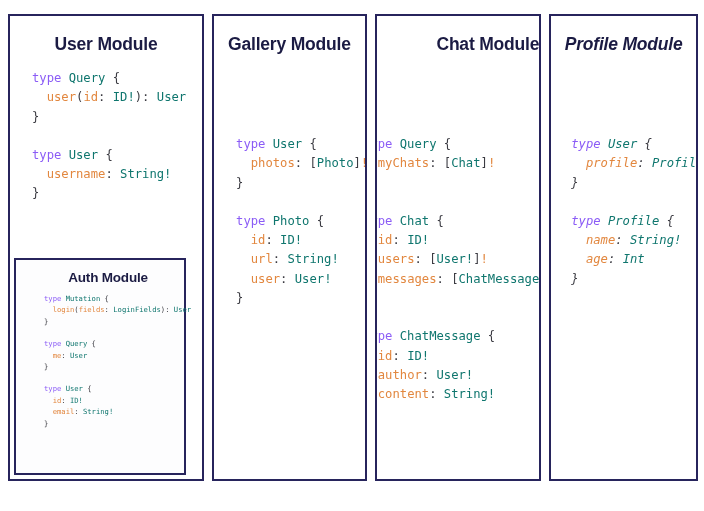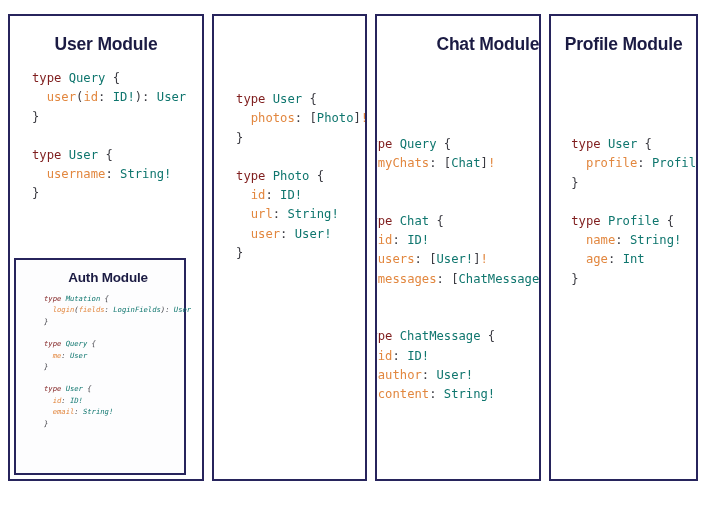--- a/index.html
+++ b/index.html
@@ -36,21 +36,21 @@
     background: #ffffff;
     box-sizing: border-box;
     display: flex;
     flex-direction: column;
     position: relative;
     overflow: hidden;
   }
   .panel-user     { width: 199px; }
   .panel-gallery  { width: 157px; }
   .panel-chat     { width: 169px; align-items: flex-end; }
-  .panel-profile  { width: 151px; }
+  .panel-profile  { width: 151px; font-style: italic; }
 
   .panel-title {
     text-align: center;
     font-weight: bold;
     color: #1b1b43;
     letter-spacing: -0.2px;
   }
   .panel-title.lg {
     font-size: 17.5px;
     margin-top: 18px;
@@ -69,21 +69,21 @@
   }
   .code.big {
     font-size: 12.2px;
     line-height: 19.3px;
   }
   .code.small {
     font-size: 7.2px;
     line-height: 11.4px;
   }
 
-  .kw   { color: #7f1d1d; }
+  .kw   { color: #8b5cf6; }
   .typ  { color: #0f766e; }
   .fld  { color: #e2873f; }
   .pun  { color: #3b3b42; }
 
   .code-block { margin: 0; }
 
   
   .body-user    { padding: 8px 0 0 22px; }
   .body-gallery { padding: 74px 0 0 22px; }
   .body-chat    { padding: 74px 0 0 12px; }
@@ -92,21 +92,21 @@
   .auth-panel {
     margin: auto 16px 4px 4px;
     border: 2px solid #27245c;
     background: #fdfdfe;
     box-sizing: border-box;
     height: 217px;
     display: flex;
     flex-direction: column;
     padding-left: 16px;
   }
-  .auth-body { padding: 4px 0 0 12px; font-style: italic; }
+  .auth-body { padding: 4px 0 0 12px; }
 
   .spacer-gap { height: 19px; }
   .spacer-gap-sm { height: 11px; }
 </style>
 </head>
 <body>
 
 <div class="board">
   <div class="columns">
 
@@ -114,20 +114,21 @@
       <div class="panel-title lg">User Module</div>
       <div class="code big body-user"><div class="code-block"><div><span class="kw">type </span><span class="typ">Query</span><span class="pun"> {</span></div><div><span class="pun">  </span><span class="fld">user</span><span class="pun">(</span><span class="fld">id</span><span class="pun">: </span><span class="typ">ID!</span><span class="pun">): </span><span class="typ">User</span></div><div><span class="pun">}</span></div></div><div class="spacer-gap"></div><div class="code-block"><div><span class="kw">type </span><span class="typ">User</span><span class="pun"> {</span></div><div><span class="pun">  </span><span class="fld">username</span><span class="pun">: </span><span class="typ">String!</span></div><div><span class="pun">}</span></div></div></div>
 
       <div class="auth-panel">
         <div class="panel-title sm">Auth Module</div>
         <div class="code small auth-body"><div class="code-block"><div><span class="kw">type </span><span class="typ">Mutation</span><span class="pun"> {</span></div><div><span class="pun">  </span><span class="fld">login</span><span class="pun">(</span><span class="fld">fields</span><span class="pun">: </span><span class="typ">LoginFields</span><span class="pun">): </span><span class="typ">User</span></div><div><span class="pun">}</span></div></div><div class="spacer-gap-sm"></div><div class="code-block"><div><span class="kw">type </span><span class="typ">Query</span><span class="pun"> {</span></div><div><span class="pun">  </span><span class="fld">me</span><span class="pun">: </span><span class="typ">User</span></div><div><span class="pun">}</span></div></div><div class="spacer-gap-sm"></div><div class="code-block"><div><span class="kw">type </span><span class="typ">User</span><span class="pun"> {</span></div><div><span class="pun">  </span><span class="fld">id</span><span class="pun">: </span><span class="typ">ID!</span></div><div><span class="pun">  </span><span class="fld">email</span><span class="pun">: </span><span class="typ">String!</span></div><div><span class="pun">}</span></div></div></div>
       </div>
     </div>
 
     <div class="panel panel-gallery">
+      <div class="panel-title lg">Gallery Module</div>
       <div class="code big body-gallery"><div class="code-block"><div><span class="kw">type </span><span class="typ">User</span><span class="pun"> {</span></div><div><span class="pun">  </span><span class="fld">photos</span><span class="pun">: </span><span class="pun">[</span><span class="typ">Photo</span><span class="pun">]</span><span class="fld">!</span></div><div><span class="pun">}</span></div></div><div class="spacer-gap"></div><div class="code-block"><div><span class="kw">type </span><span class="typ">Photo</span><span class="pun"> {</span></div><div><span class="pun">  </span><span class="fld">id</span><span class="pun">: </span><span class="typ">ID!</span></div><div><span class="pun">  </span><span class="fld">url</span><span class="pun">: </span><span class="typ">String!</span></div><div><span class="pun">  </span><span class="fld">user</span><span class="pun">: </span><span class="typ">User!</span></div><div><span class="pun">}</span></div></div></div>
     </div>
 
     <div class="panel panel-chat">
       <div class="panel-title lg">Chat Module</div>
       <div class="code big body-chat"><div class="code-block"><div><span class="kw">type </span><span class="typ">Query</span><span class="pun"> {</span></div><div><span class="pun">  </span><span class="fld">myChats</span><span class="pun">: </span><span class="pun">[</span><span class="typ">Chat</span><span class="pun">]</span><span class="fld">!</span></div><div><span class="pun">}</span></div></div><div class="spacer-gap"></div><div class="code-block"><div><span class="kw">type </span><span class="typ">Chat</span><span class="pun"> {</span></div><div><span class="pun">  </span><span class="fld">id</span><span class="pun">: </span><span class="typ">ID!</span></div><div><span class="pun">  </span><span class="fld">users</span><span class="pun">: </span><span class="pun">[</span><span class="typ">User!</span><span class="pun">]</span><span class="fld">!</span></div><div><span class="pun">  </span><span class="fld">messages</span><span class="pun">: </span><span class="pun">[</span><span class="typ">ChatMessage</span></div><div><span class="pun">}</span></div></div><div class="spacer-gap"></div><div class="code-block"><div><span class="kw">type </span><span class="typ">ChatMessage</span><span class="pun"> {</span></div><div><span class="pun">  </span><span class="fld">id</span><span class="pun">: </span><span class="typ">ID!</span></div><div><span class="pun">  </span><span class="fld">author</span><span class="pun">: </span><span class="typ">User!</span></div><div><span class="pun">  </span><span class="fld">content</span><span class="pun">: </span><span class="typ">String!</span></div><div><span class="pun">}</span></div></div></div>
     </div>
 
     <div class="panel panel-profile">
       <div class="panel-title lg">Profile Module</div>

